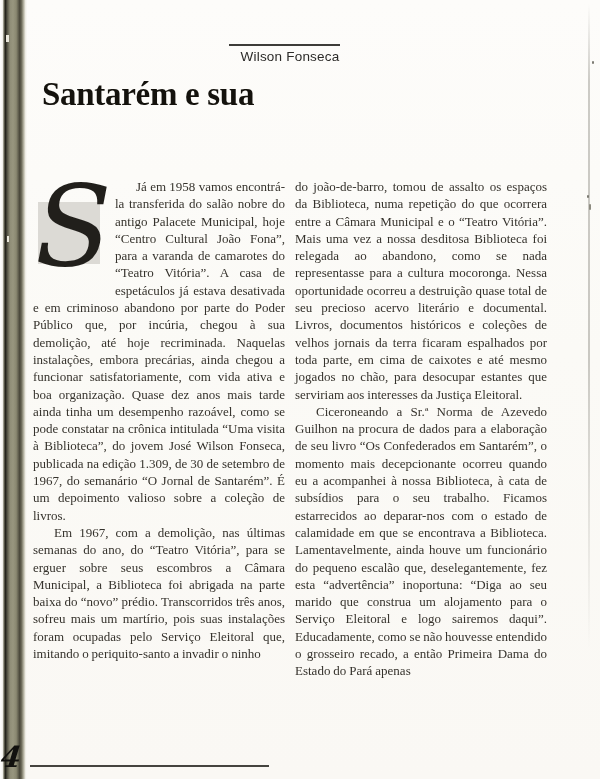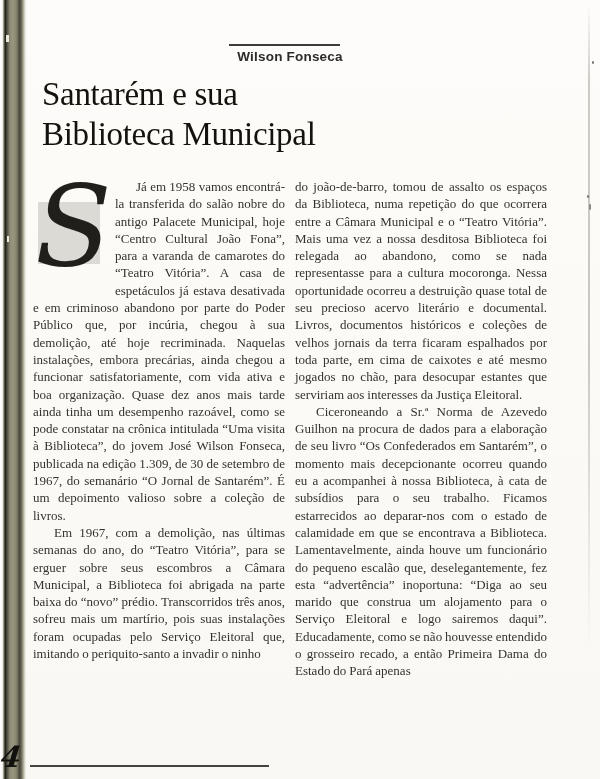--- a/index.html
+++ b/index.html
@@ -32,26 +32,26 @@
       rgba(152,150,142,0.5) 55%, rgba(152,150,142,0) 100%);
   }
   .speck{position:absolute;border-radius:1px;background:#7c7b73;}
   .sp1{left:592px;top:61px;width:2px;height:3px;}
   .sp2{left:587px;top:195px;width:2px;height:3px;}
   .sp3{left:589px;top:204px;width:2px;height:6px;background:#8d8b80;}
   
   .byline-rule{position:absolute;left:229px;top:44px;width:111px;height:2px;background:#3d3c39;}
   .byline{
     position:absolute;left:180px;top:49px;width:220px;text-align:center;
-    font-family:"Liberation Sans", sans-serif;font-weight:bold;font-size:13.5px;
+    font-family:"Liberation Sans", sans-serif;font-weight:normal;font-size:13.5px;
     color:#2c2b29;letter-spacing:0.2px;
   }
   .title{
     position:absolute;left:42px;top:74px;width:480px;
-    font-family:"Liberation Serif", serif;font-weight:normal;
+    font-family:"Liberation Serif", serif;font-weight:bold;
     font-size:33px;line-height:40px;color:#14120d;letter-spacing:-0.3px;
   }
   
   .columns{
     position:absolute;left:33px;top:178px;width:515px;
     display:flex;gap:10px;
     color:#35322c;font-size:13px;line-height:17.3px;
     text-align:justify;letter-spacing:0px;word-spacing:-0.3px;
   }
   .col{width:252px;}
@@ -89,21 +89,20 @@
   <div class="page-edge"></div>
   <div class="speck sp1"></div>
   <div class="speck sp2"></div>
   <div class="speck sp3"></div>
 
   <div class="byline-rule"></div>
   <div class="byline">Wilson Fonseca</div>
 
   <div class="title">
     <div>Santarém e sua</div>
-    <div>Biblioteca Municipal</div>
   </div>
 
   <div class="columns">
     <div class="col">
       <p class="para-first">
         <span class="dc">
           <span class="dc-square"></span>
           <span class="dc-letter">S</span>
         </span>
       </p>

